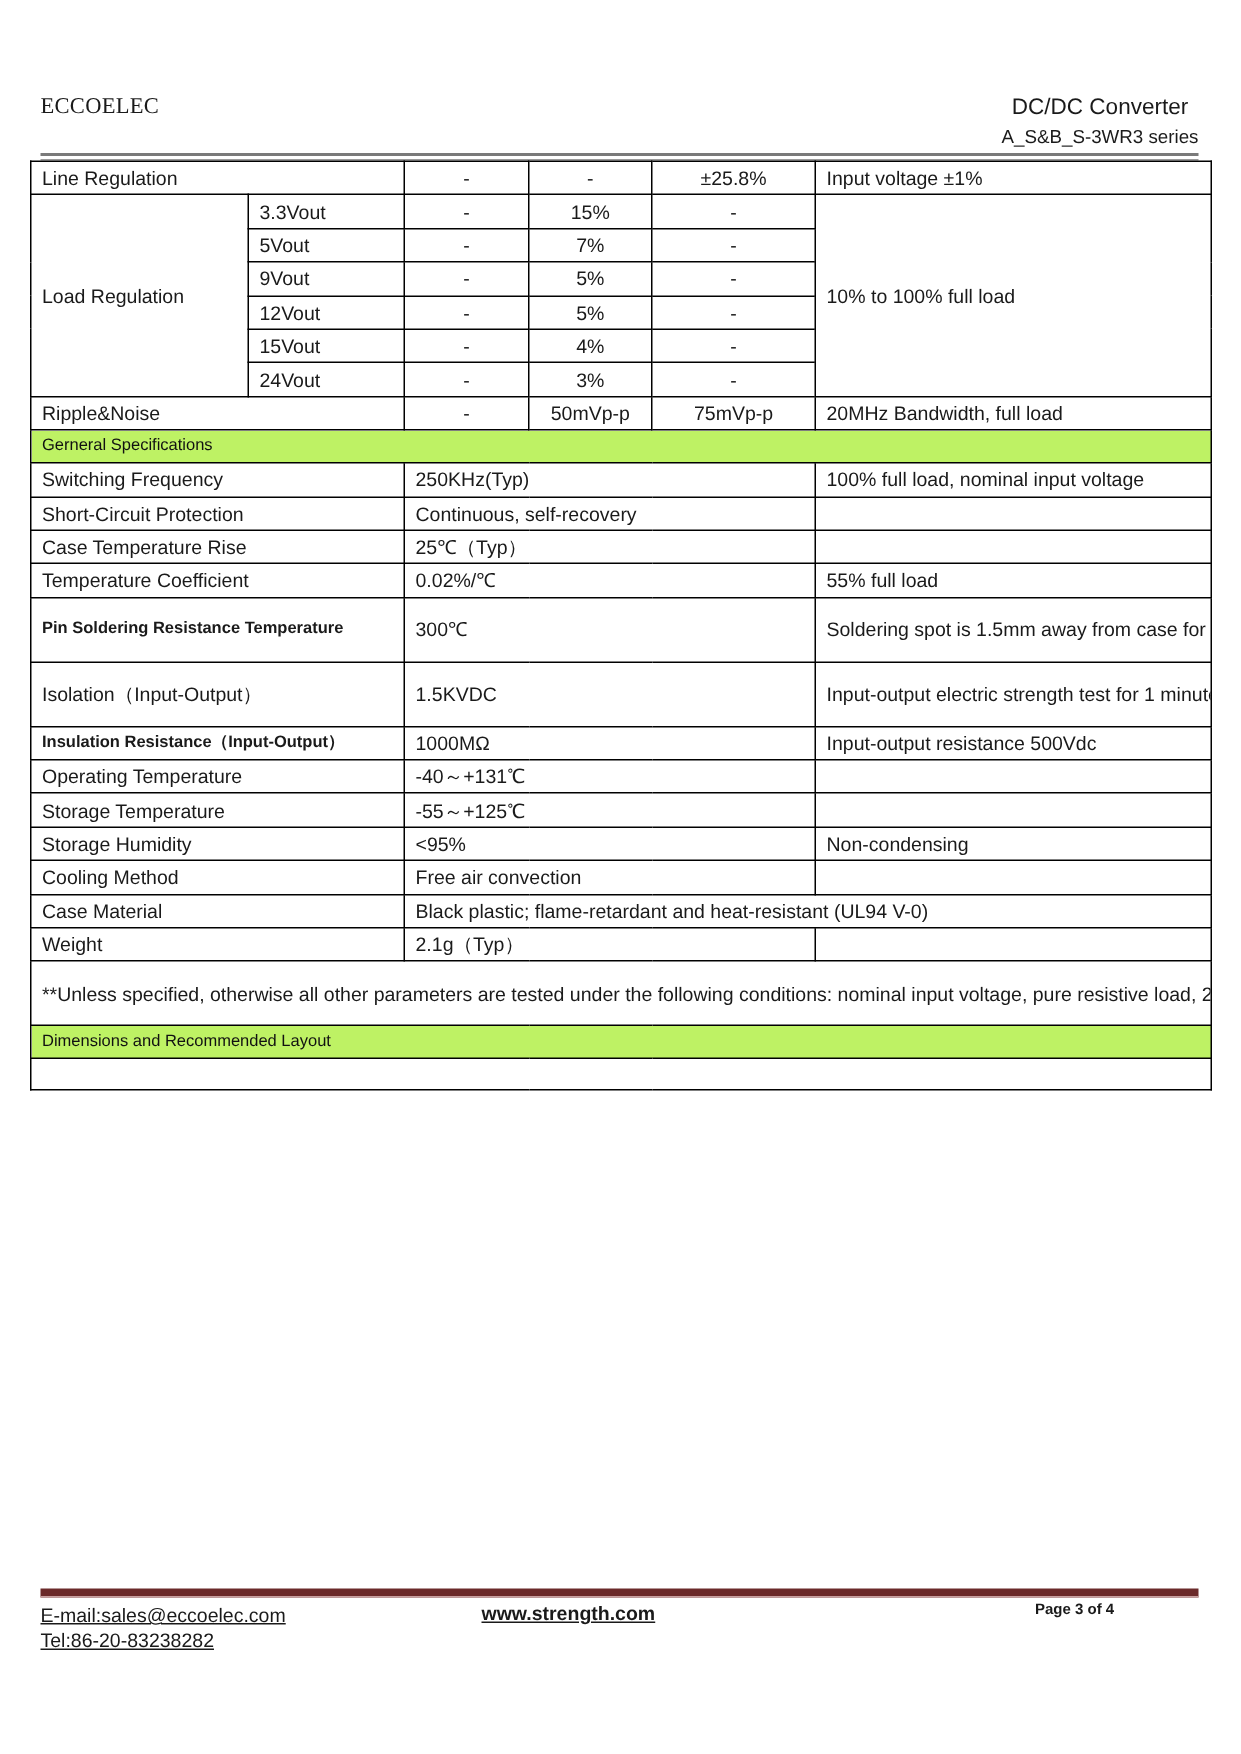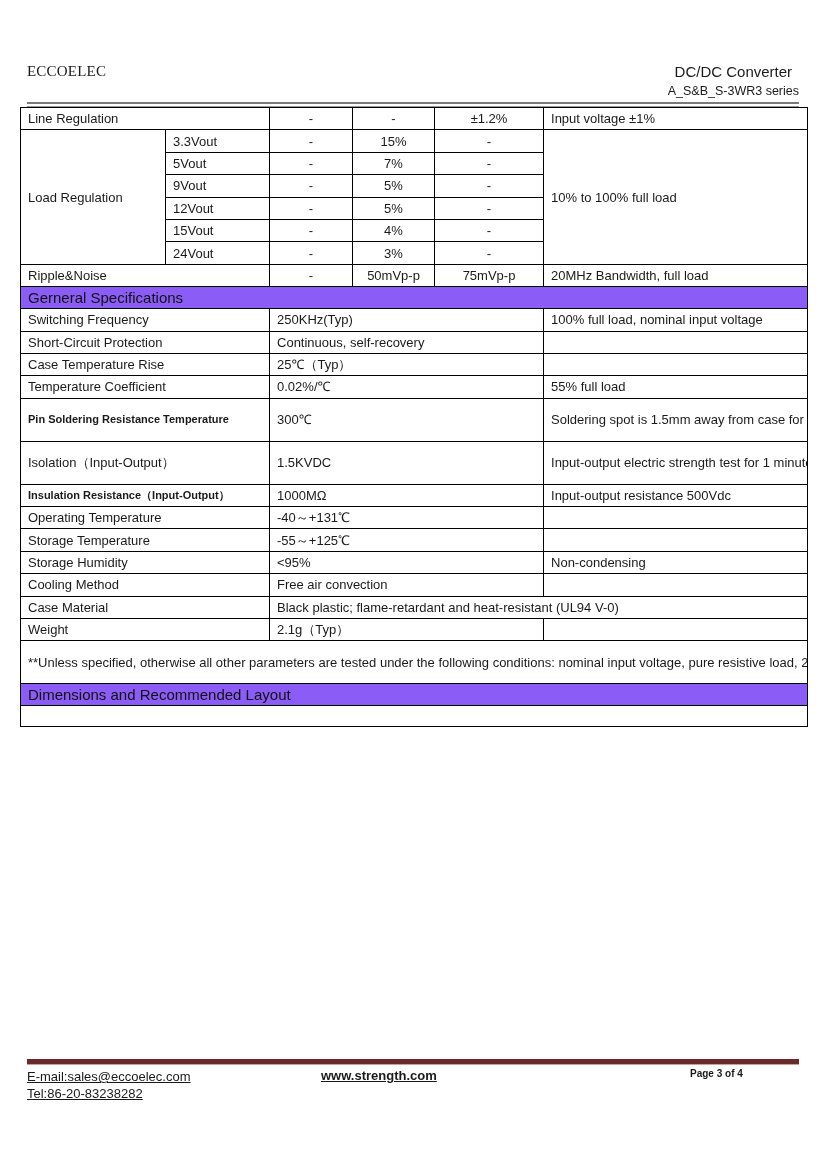--- a/index.html
+++ b/index.html
@@ -9,21 +9,21 @@
   .hdr-title { font-size: 15px; line-height: 18px; }
   .hdr-series { font-size: 12.5px; line-height: 16px; margin-top: 2px; }
   .hdr-rule { position: absolute; left: 27px; width: 772px; top: 102px; height: 5px; border-top: 2px solid #7a7a7a; border-bottom: 1px solid #9a9a9a; box-sizing: border-box; }
 
   table.spec { position: absolute; left: 20px; top: 107px; width: 787px; border-collapse: collapse; table-layout: fixed; font-size: 13px; }
   table.spec td { border: 1px solid #000; padding: 0 7px; height: 21.4px; line-height: 21px; vertical-align: middle; white-space: nowrap; overflow: hidden; }
   td.c { text-align: center; }
   td.small { font-size: 11px; font-weight: bold; }
   td.wrap { white-space: normal; line-height: 21px; padding-top: 0; padding-bottom: 0; }
   td.just { text-align: justify; }
-  tr.section td { background: #8b5cf6; font-size: 15px; color: #111; height: 21px; }
+  tr.section td { background: #bef264; font-size: 11px; color: #111; height: 21px; }
   tr.tall td { height: 42px; }
   tr.blank td { height: 20px; }
 
   .ftr-rule { position: absolute; left: 27px; width: 772px; top: 1059px; height: 5px; background: #6b2a2a; border-bottom: 1px solid #c8a0a0; }
   .ftr-email { position: absolute; left: 27px; top: 1068px; font-size: 13px; line-height: 17px; text-decoration: underline; }
   .ftr-web { position: absolute; left: 321px; top: 1068px; font-size: 13px; font-weight: bold; text-decoration: underline; }
   .ftr-page { position: absolute; left: 690px; top: 1068px; font-size: 10px; font-weight: bold; }
 </style>
 </head>
 <body>
@@ -44,21 +44,21 @@
       <col style="width:83px">
       <col style="width:82px">
       <col style="width:109px">
       <col style="width:264px">
   </colgroup>
   <tbody>
     <tr>
       <td colspan="2">Line Regulation</td>
       <td class="c">-</td>
       <td class="c">-</td>
-      <td class="c">±1.2%</td>
+      <td class="c">±25.8%</td>
       <td>Input voltage ±1%</td>
     </tr>
     <tr>
       <td rowspan="6">Load Regulation</td>
       <td>3.3Vout</td>
       <td class="c">-</td>
       <td class="c">15%</td>
       <td class="c">-</td>
       <td rowspan="6">10% to 100% full load</td>
     </tr>

